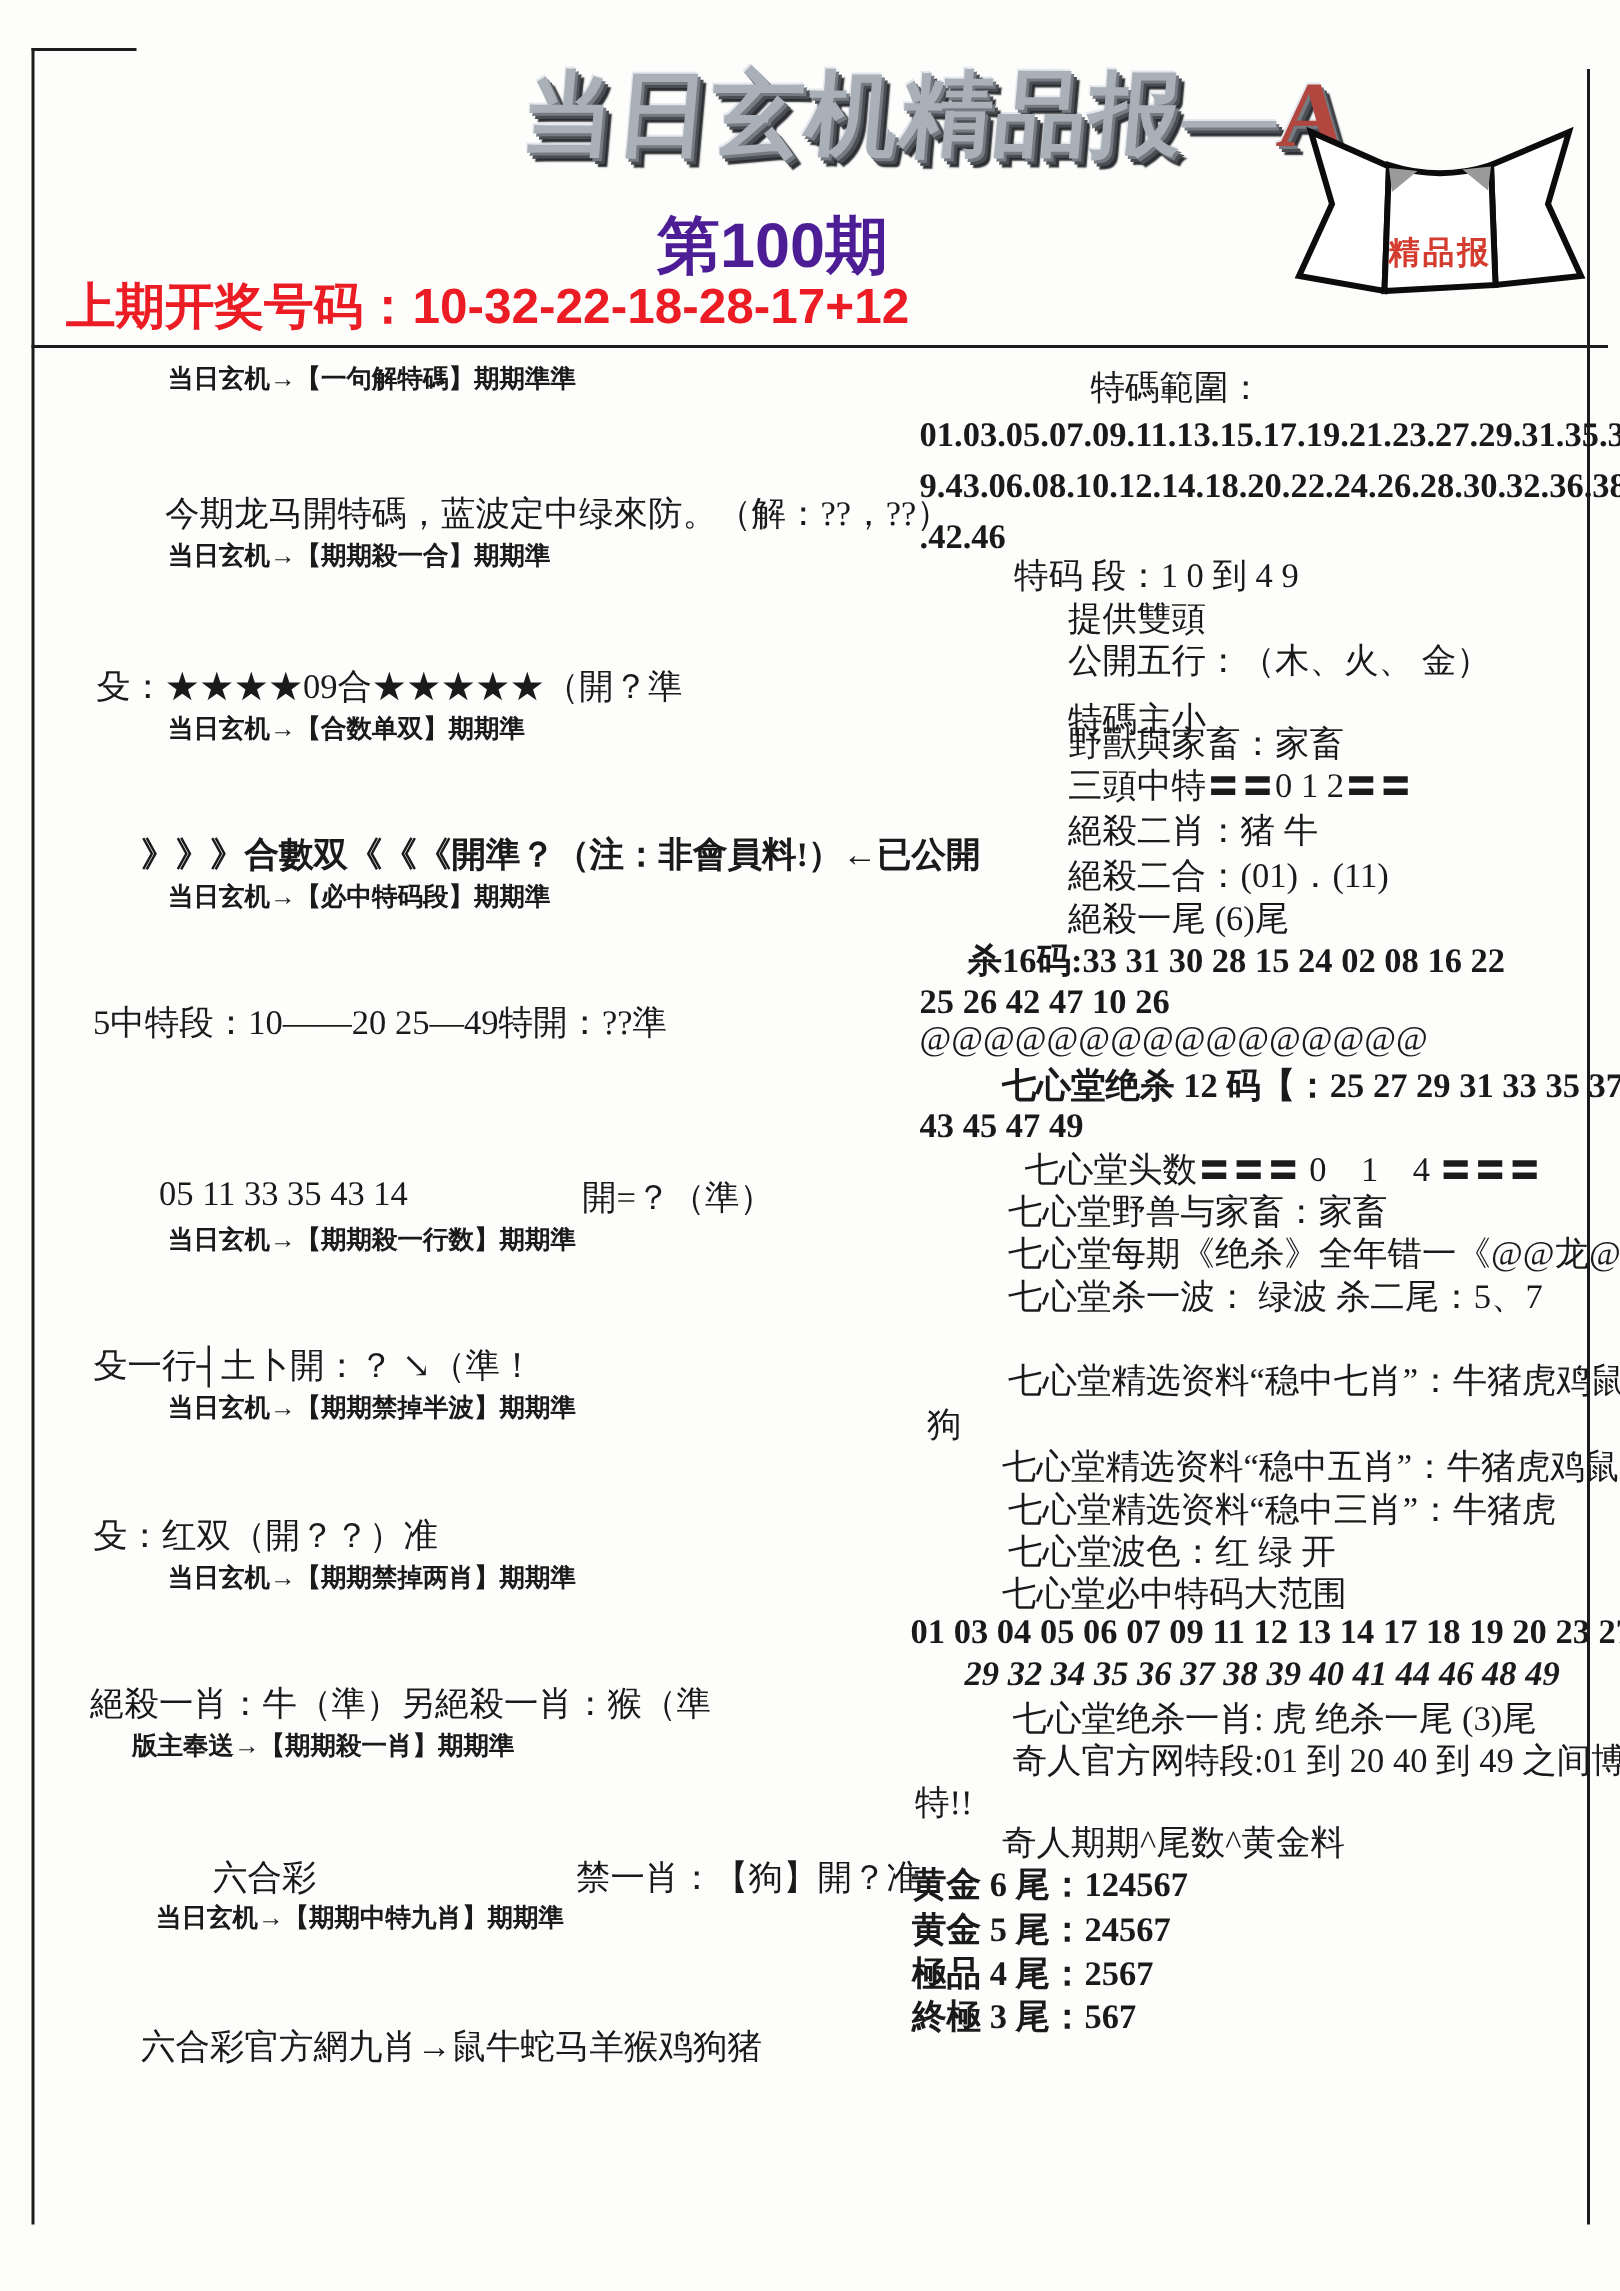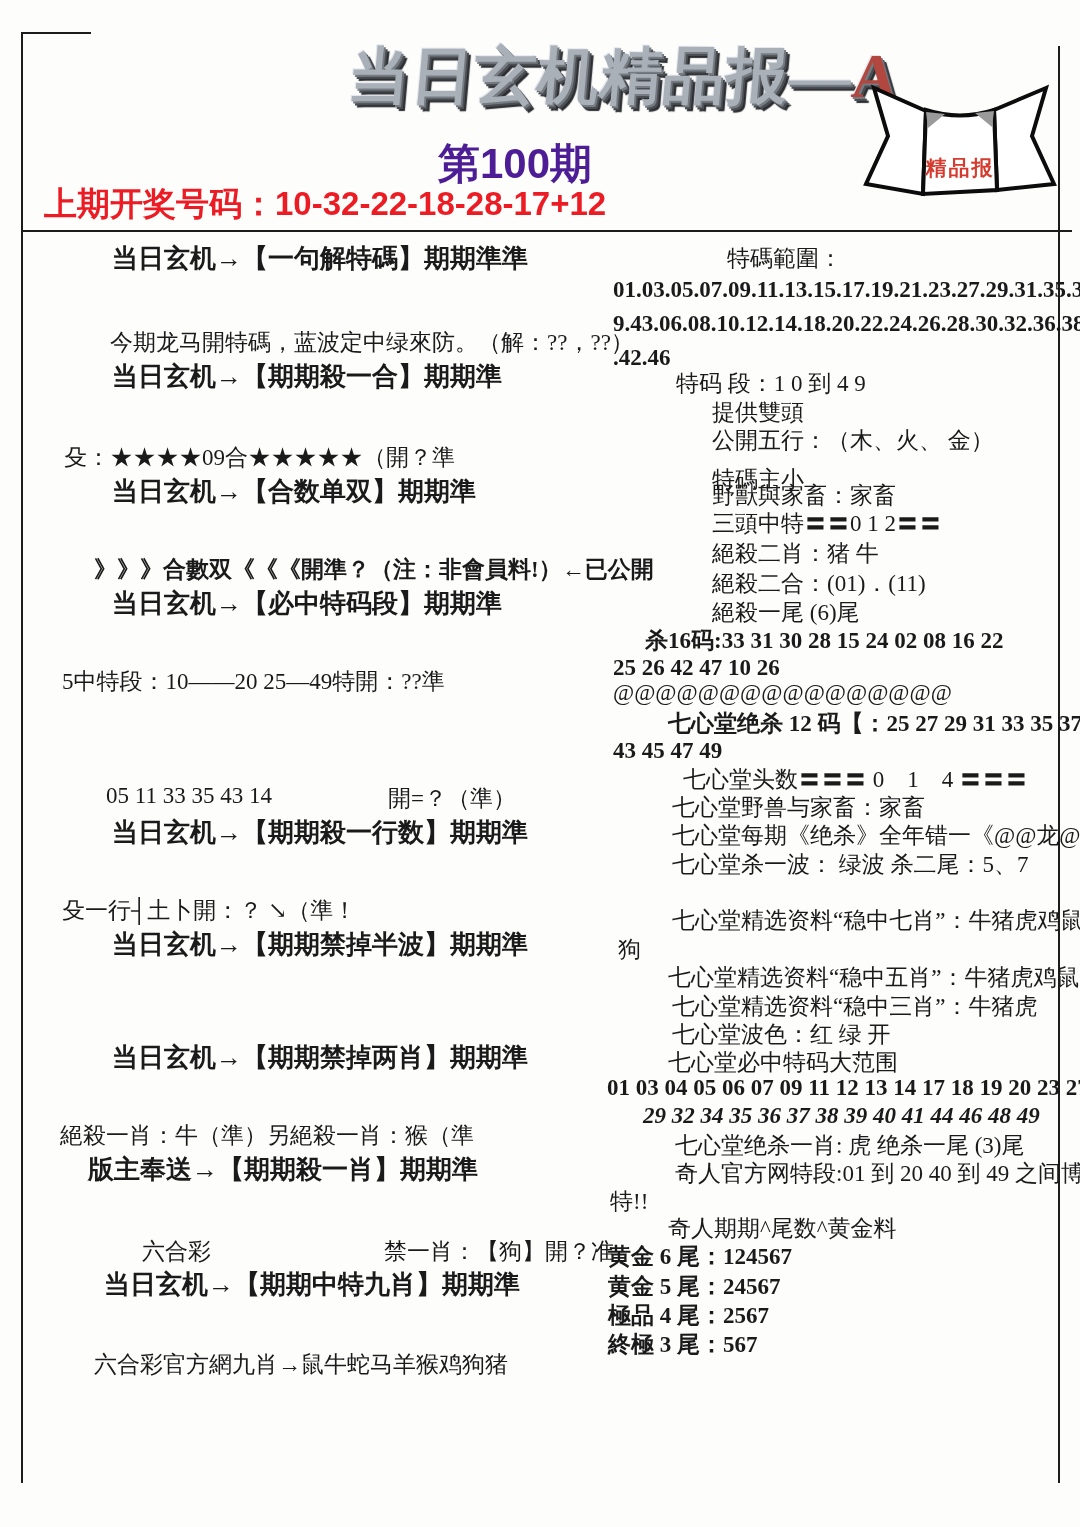--- a/index.html
+++ b/index.html
@@ -2,21 +2,21 @@
 <html><head>
 <meta charset="utf-8">
 <style>
   html,body{margin:0;padding:0;background:#ffffff;}
   #page{position:relative;width:1080px;height:1527px;background:#fdfdfc;overflow:hidden;
         font-family:"Liberation Serif","DejaVu Serif",serif;}
   .line{position:absolute;background:#1c1c1c;}
   .t{position:absolute;color:#1a1a1a;white-space:nowrap;
      font-family:"Liberation Serif","DejaVu Serif",serif;}
   .lt{font-size:23px;}              
-  .lb{font-size:26px;font-weight:bold;font-family:Liberation Serif, serif;} 
+  .lb{font-size:17px;font-weight:bold;font-family:Liberation Serif, serif;} 
   .rt{font-size:23px;}              
   .rb{font-weight:bold;}
   .title3d{position:absolute;left:348px;top:34px;font-size:62px;font-weight:bold;
      letter-spacing:1px;color:#aab0b8;transform:skewX(-5deg);
      text-shadow:2px 2px 0 #767b82,4px 4px 0 #4a4e53,6px 6px 1px #2b2d30,-1px -1px 0 #e4e7ec;
      font-family:"Liberation Serif","DejaVu Serif",serif;white-space:nowrap;}
   .titleA{color:#b1473f;}
   .issue{position:absolute;left:438px;top:136px;font-size:42px;font-weight:bold;color:#4c1d95;
      font-family:"Liberation Sans","DejaVu Sans",sans-serif;}
   .lastdraw{position:absolute;left:44px;top:182px;font-size:33px;font-weight:bold;color:#ec1c24;
@@ -60,20 +60,21 @@
 
   <div class="t lt" style="left:62px;top:666px;">5中特段：10——20 25—49特開：??準</div>
 
   <div class="t lt" style="left:106px;top:783px;">05 11 33 35 43 14</div>
   <div class="t lt" style="left:388px;top:783px;">開=？（準）</div>
   <div class="t lb" style="left:112px;top:815px;">当日玄机→【期期殺一行数】期期準</div>
 
   <div class="t lt" style="left:62px;top:895px;">殳一行┤土卜開：？ ↘（準！</div>
   <div class="t lb" style="left:112px;top:927px;">当日玄机→【期期禁掉半波】期期準</div>
 
+  <div class="t lt" style="left:62px;top:1008px;">殳：红双（開？？）准</div>
   <div class="t lb" style="left:112px;top:1040px;">当日玄机→【期期禁掉两肖】期期準</div>
 
   <div class="t lt" style="left:60px;top:1120px;">絕殺一肖：牛（準）另絕殺一肖：猴（準</div>
   <div class="t lb" style="left:88px;top:1152px;">版主奉送→【期期殺一肖】期期準</div>
 
   <div class="t lt" style="left:142px;top:1236px;">六合彩</div>
   <div class="t lt" style="left:384px;top:1236px;">禁一肖：【狗】開？准</div>
   <div class="t lb" style="left:104px;top:1267px;">当日玄机→【期期中特九肖】期期準</div>
 
   <div class="t lt" style="left:94px;top:1349px;">六合彩官方網九肖→鼠牛蛇马羊猴鸡狗猪</div>

